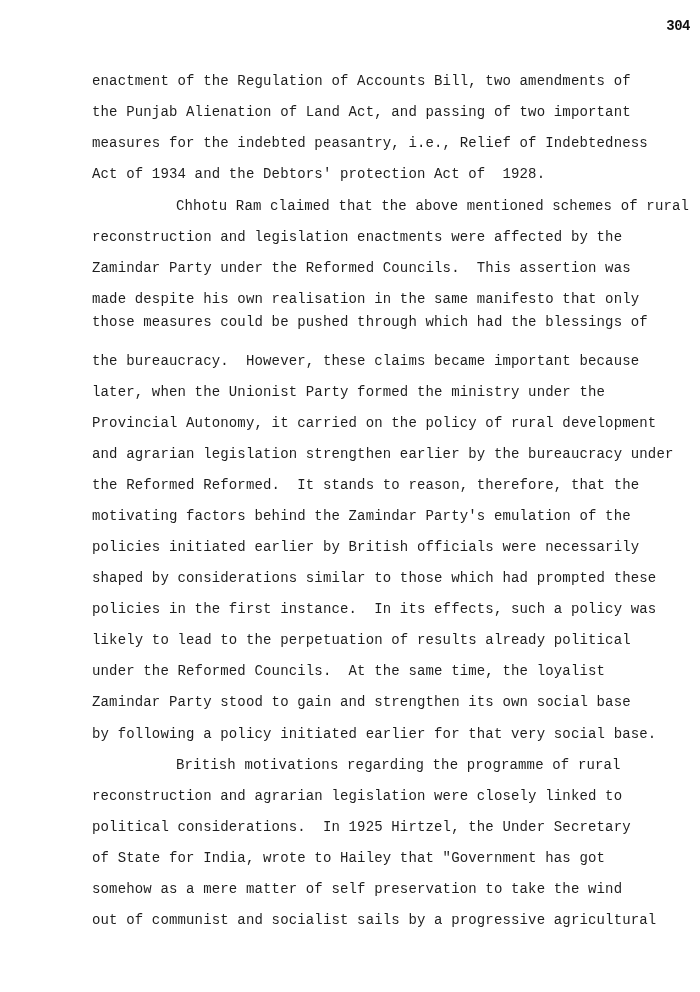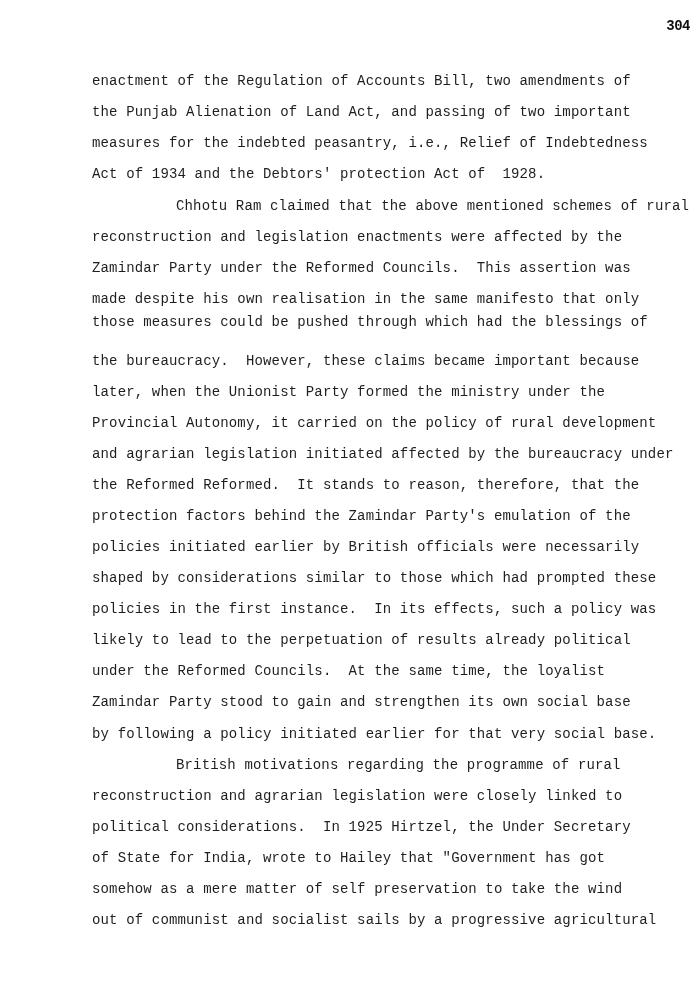--- a/index.html
+++ b/index.html
@@ -53,23 +53,23 @@
 
   <div>
     <div class="line indent" style="top:196px">Chhotu Ram claimed that the above mentioned schemes of rural</div>
     <div class="line" style="top:227px">reconstruction and legislation enactments were affected by the</div>
     <div class="line" style="top:258px">Zamindar Party under the Reformed Councils.  This assertion was</div>
     <div class="line" style="top:289px">made despite his own realisation in the same manifesto that only</div>
     <div class="line" style="top:312px">those measures could be pushed through which had the blessings of</div>
     <div class="line" style="top:351px">the bureaucracy.  However, these claims became important because</div>
     <div class="line" style="top:382px">later, when the Unionist Party formed the ministry under the</div>
     <div class="line" style="top:413px">Provincial Autonomy, it carried on the policy of rural development</div>
-    <div class="line" style="top:444px">and agrarian legislation initiated affected by the bureaucracy under</div>
+    <div class="line" style="top:444px">and agrarian legislation strengthen earlier by the bureaucracy under</div>
     <div class="line" style="top:475px">the Reformed Reformed.  It stands to reason, therefore, that the</div>
-    <div class="line" style="top:506px">protection factors behind the Zamindar Party's emulation of the</div>
+    <div class="line" style="top:506px">motivating factors behind the Zamindar Party's emulation of the</div>
     <div class="line" style="top:537px">policies initiated earlier by British officials were necessarily</div>
     <div class="line" style="top:568px">shaped by considerations similar to those which had prompted these</div>
     <div class="line" style="top:599px">policies in the first instance.  In its effects, such a policy was</div>
     <div class="line" style="top:630px">likely to lead to the perpetuation of results already political</div>
     <div class="line" style="top:661px">under the Reformed Councils.  At the same time, the loyalist</div>
     <div class="line" style="top:692px">Zamindar Party stood to gain and strengthen its own social base</div>
     <div class="line" style="top:724px">by following a policy initiated earlier for that very social base.</div>
   </div>
 
   <div>

